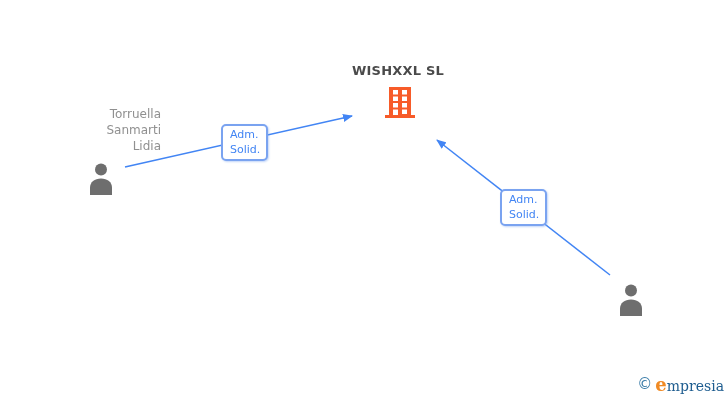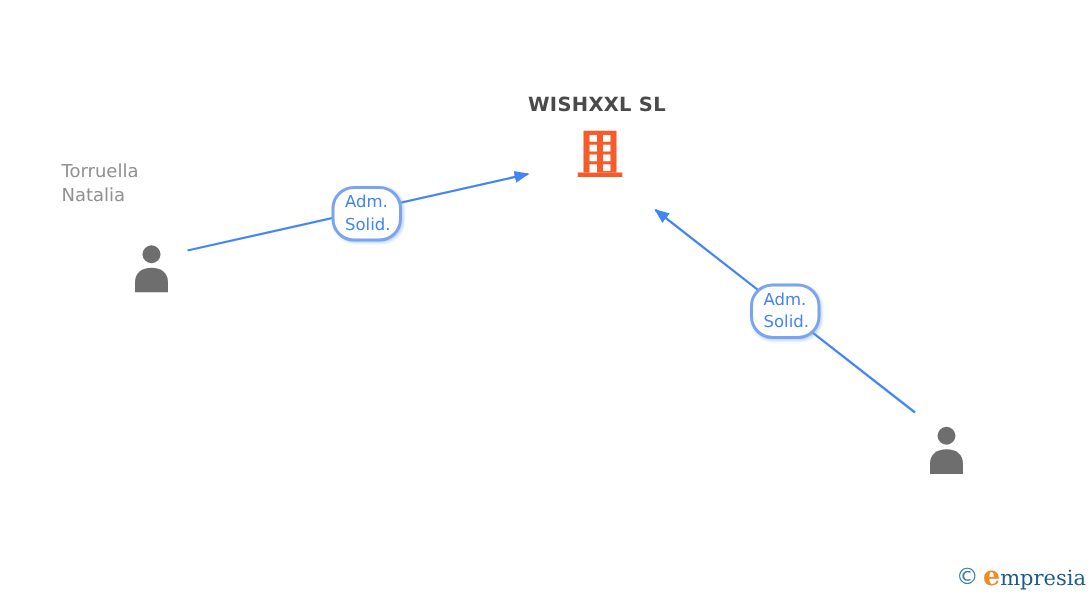--- a/index.html
+++ b/index.html
@@ -10,34 +10,34 @@
   .edges { position:absolute; left:0; top:0; pointer-events:none; }
 
   .company-label {
     position:absolute; left:338px; top:63px; width:120px;
     text-align:center; font-size:13px; font-weight:bold; color:#4a4a4a;
     letter-spacing:0.2px;
   }
   .building { position:absolute; left:385px; top:87px; width:30px; height:31px; }
 
   .person-name {
-    position:absolute; width:120px; text-align:left;
+    position:absolute; width:120px; text-align:right;
     font-size:12px; line-height:16px; color:#909090;
   }
   .person-name span { display:block; }
   .person-name.left  { left:41px;  top:106px; }
   .person-name.right { left:571px; top:320px; }
 
   .person-icon { position:absolute; width:28px; height:32px; }
   .person-icon.left  { left:87px;  top:163px; }
   .person-icon.right { left:617px; top:284px; }
 
   .relation-box {
     position:absolute; background:#ffffff;
-    border:2px solid #7aa3f0; border-radius:15px;
+    border:2px solid #7aa3f0; border-radius:5px;
     color:#4285f4; font-size:11px; line-height:15px;
     padding:1px 6px 2px 7px; min-width:30px;
     box-shadow:1px 1px 2px rgba(122,163,240,0.45);
   }
   .relation-box span { display:block; }
   .relation-box.left  { left:221px; top:124px; }
   .relation-box.right { left:500px; top:189px; }
 
   .brand {
     position:absolute; right:4px; bottom:5px; height:22px;
@@ -73,21 +73,22 @@
     <rect x="8" y="9.5" width="5" height="4.5" fill="#ffffff"></rect>
     <rect x="17" y="9.5" width="5" height="4.5" fill="#ffffff"></rect>
     <rect x="8" y="16" width="5" height="4.5" fill="#ffffff"></rect>
     <rect x="17" y="16" width="5" height="4.5" fill="#ffffff"></rect>
     <rect x="8" y="22.5" width="5" height="5.5" fill="#ffffff"></rect>
     <rect x="17" y="22.5" width="5" height="4.5" fill="#ffffff"></rect>
   </svg>
 
   <div class="person-name left">
     <span>Torruella</span>
-    <span>Natalia</span>
+    <span>Sanmarti</span>
+    <span>Lidia</span>
   </div>
   <svg class="person-icon left" viewBox="0 0 28 32">
     <circle cx="14" cy="6.5" r="6" fill="#6e6e6e"></circle>
     <path d="M14 15.5c-6.5 0-11 3.4-11 9.5v7h22v-7c0-6.1-4.5-9.5-11-9.5z" fill="#6e6e6e"></path>
   </svg>
 
   <svg class="person-icon right" viewBox="0 0 28 32">
     <circle cx="14" cy="6.5" r="6" fill="#6e6e6e"></circle>
     <path d="M14 15.5c-6.5 0-11 3.4-11 9.5v7h22v-7c0-6.1-4.5-9.5-11-9.5z" fill="#6e6e6e"></path>
   </svg>

